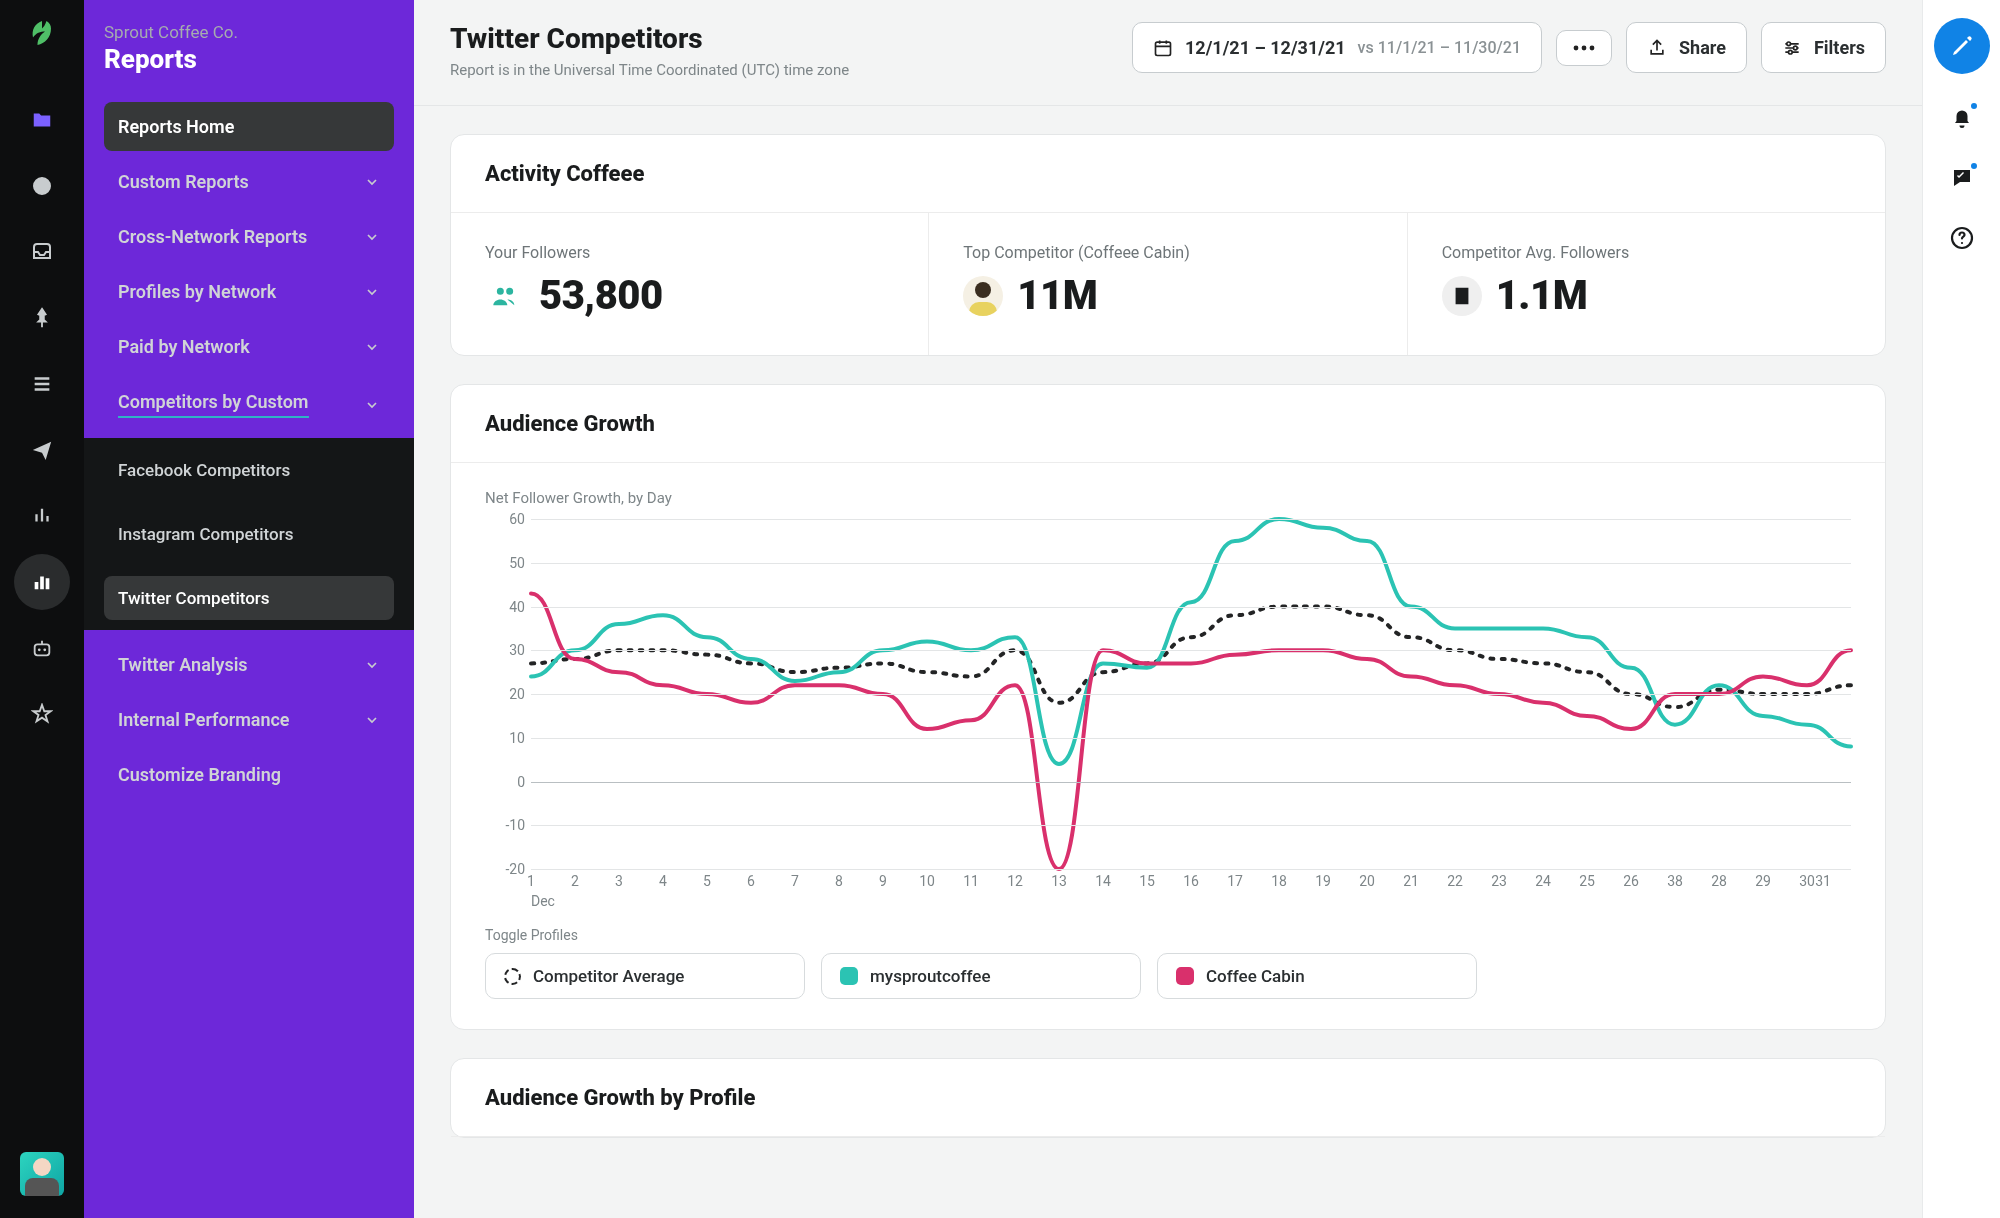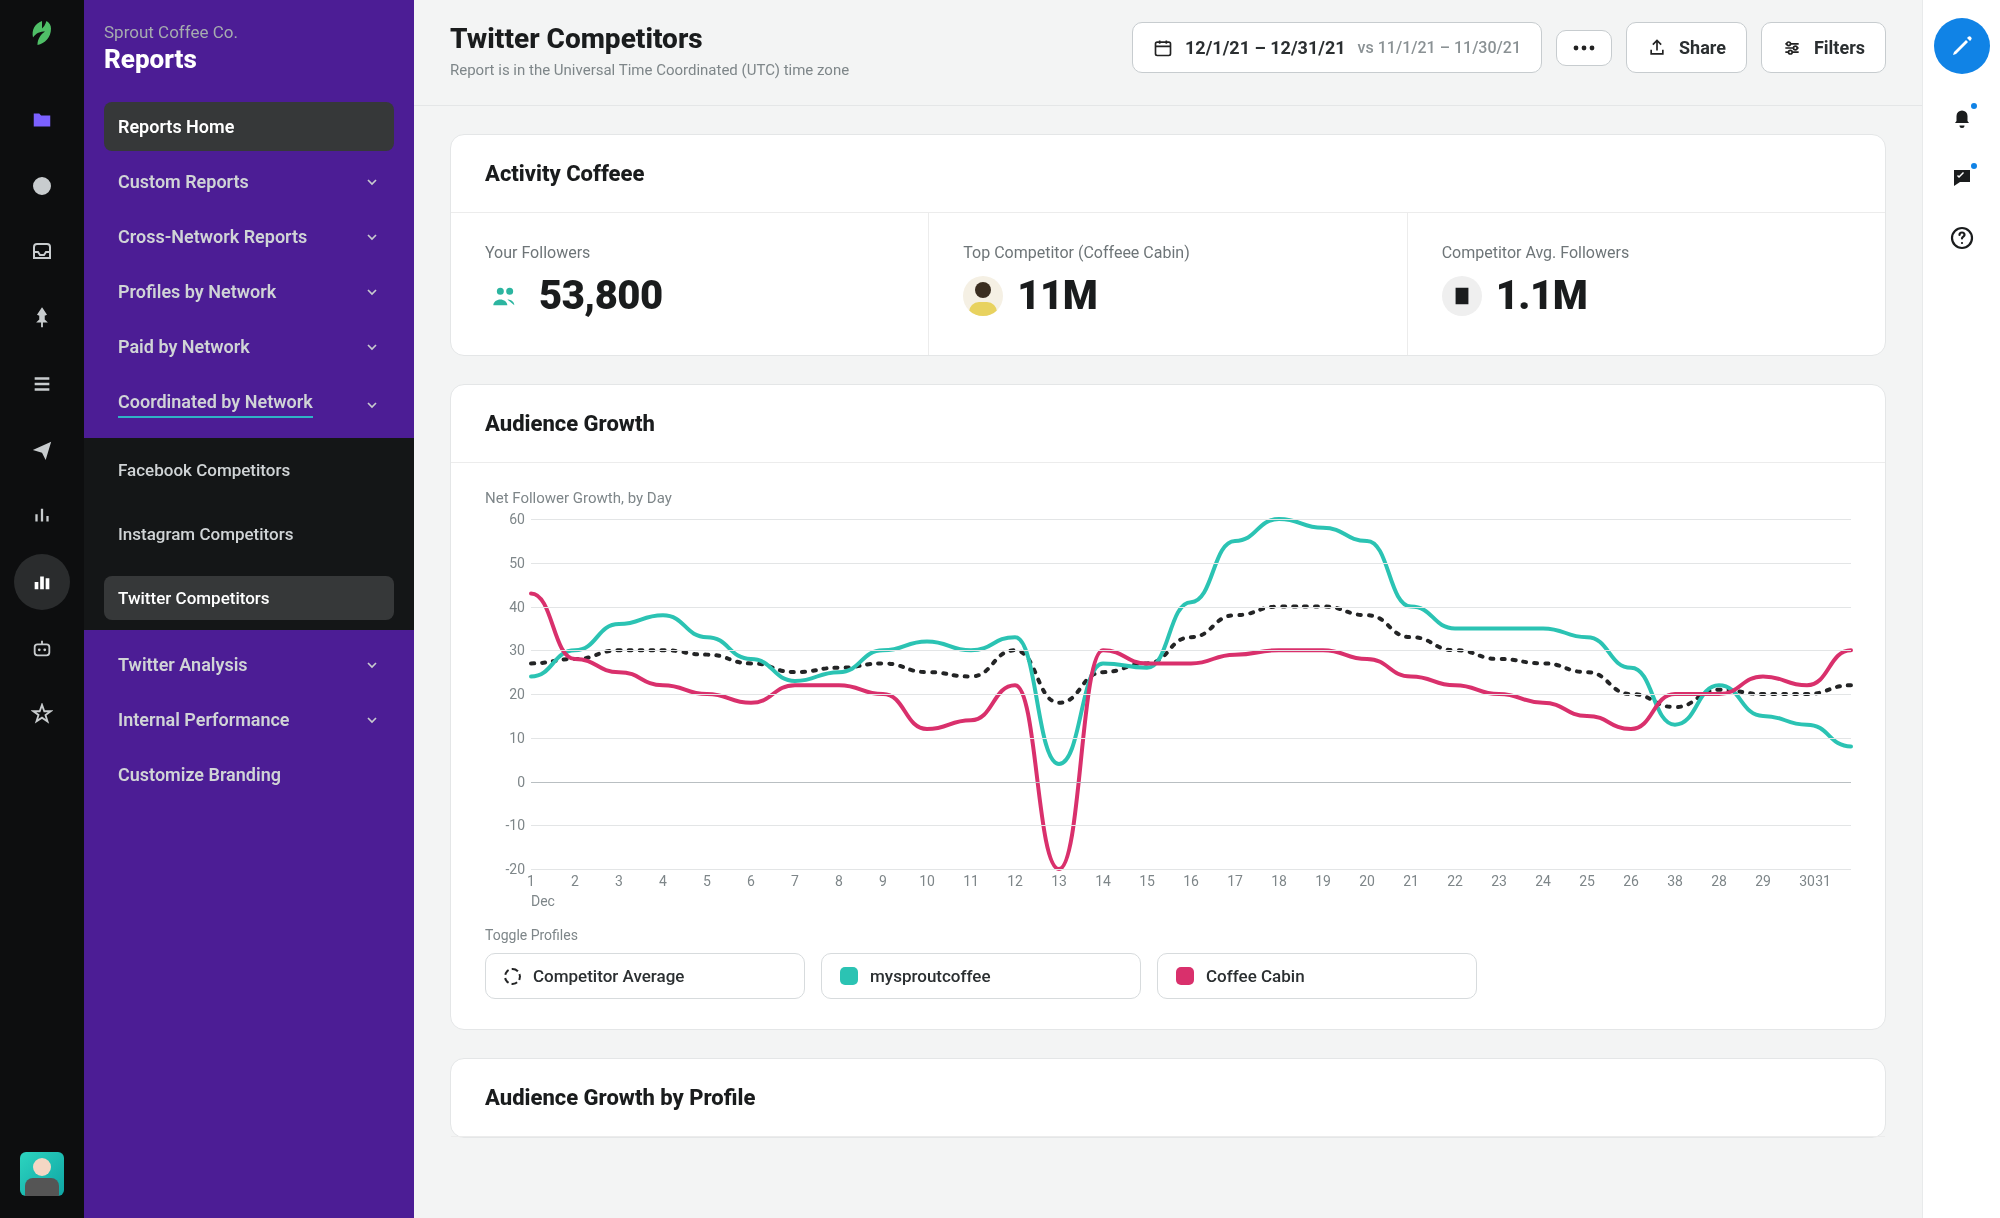--- a/index.html
+++ b/index.html
@@ -10,21 +10,21 @@
   .rail { width: 84px; background: #0d0e0f; display: flex; flex-direction: column; align-items: center; padding-top: 14px; position: relative; }
   .rail .logo { width: 44px; height: 44px; display:flex; align-items:center; justify-content:center; margin-bottom: 34px; }
   .rail .ricon { width: 56px; height: 56px; border-radius: 50%; display:flex; align-items:center; justify-content:center; margin-bottom: 10px; cursor:pointer; }
   .rail .ricon svg { fill: #c8ccce; }
   .rail .ricon.active { background: #2a2c2d; }
   .rail .avatar { position:absolute; bottom:22px; width:44px; height:44px; border-radius:6px; background: linear-gradient(135deg,#2dd4bf,#0ea5a4); display:flex; align-items:flex-end; justify-content:center; overflow:hidden;}
   .rail .avatar .head{ width:18px; height:18px; background:#f4d7c4; border-radius:50%; margin-bottom:14px; position:absolute; top:6px;}
   .rail .avatar .body{ width:34px; height:22px; background:#555; border-radius:8px 8px 0 0; position:absolute; bottom:-4px;}
 
   
-  .sidebar { width: 330px; background:#4c1d95; color:#d9dcdd; padding: 22px 20px; }
+  .sidebar { width: 330px; background:#6d28d9; color:#d9dcdd; padding: 22px 20px; }
   .sidebar .org { font-size: 17px; color:#a6acaf; }
   .sidebar .section-title { font-size: 26px; font-weight: 800; color:#fff; margin-top:2px; }
   .sidebar .group { margin-top: 28px; display:flex; flex-direction:column; gap: 6px; }
   .sidebar .item { display:flex; align-items:center; justify-content:space-between; padding: 14px 14px; border-radius: 8px; font-size: 18px; font-weight:600; cursor:pointer; color:#d0d4d6;}
   .sidebar .item.sub { font-weight:500; font-size:17px;}
   .sidebar .item.highlight { background:#363839; color:#fff; }
   .sidebar .item.underline span.lbl { border-bottom:2px solid #2fb3c5; padding-bottom:4px; }
   .sidebar .chev { width:16px; height:16px; }
   .sidebar .subgroup { background:#141617; margin: 6px -20px; padding: 10px 20px; display:flex; flex-direction:column; gap:20px;}
   .sidebar .subgroup .item { padding: 12px 14px; }
@@ -177,21 +177,21 @@
             <path d="M6 9l6 6 6-6" fill="none" stroke="#c8ccce" stroke-width="2.5"></path>
           </svg>
         </div>
       <div class="item">
           <span class="lbl">Paid by Network</span>
           <svg class="chev" viewBox="0 0 24 24">
             <path d="M6 9l6 6 6-6" fill="none" stroke="#c8ccce" stroke-width="2.5"></path>
           </svg>
         </div>
       <div class="item underline">
-          <span class="lbl">Coordinated by Network</span>
+          <span class="lbl">Competitors by Custom</span>
           <svg class="chev" viewBox="0 0 24 24">
             <path d="M6 9l6 6 6-6" fill="none" stroke="#c8ccce" stroke-width="2.5"></path>
           </svg>
         </div>
     </div>
     <div class="subgroup">
       <div class="item sub">
           <span class="lbl">Facebook Competitors</span>
         </div>
       <div class="item sub">

